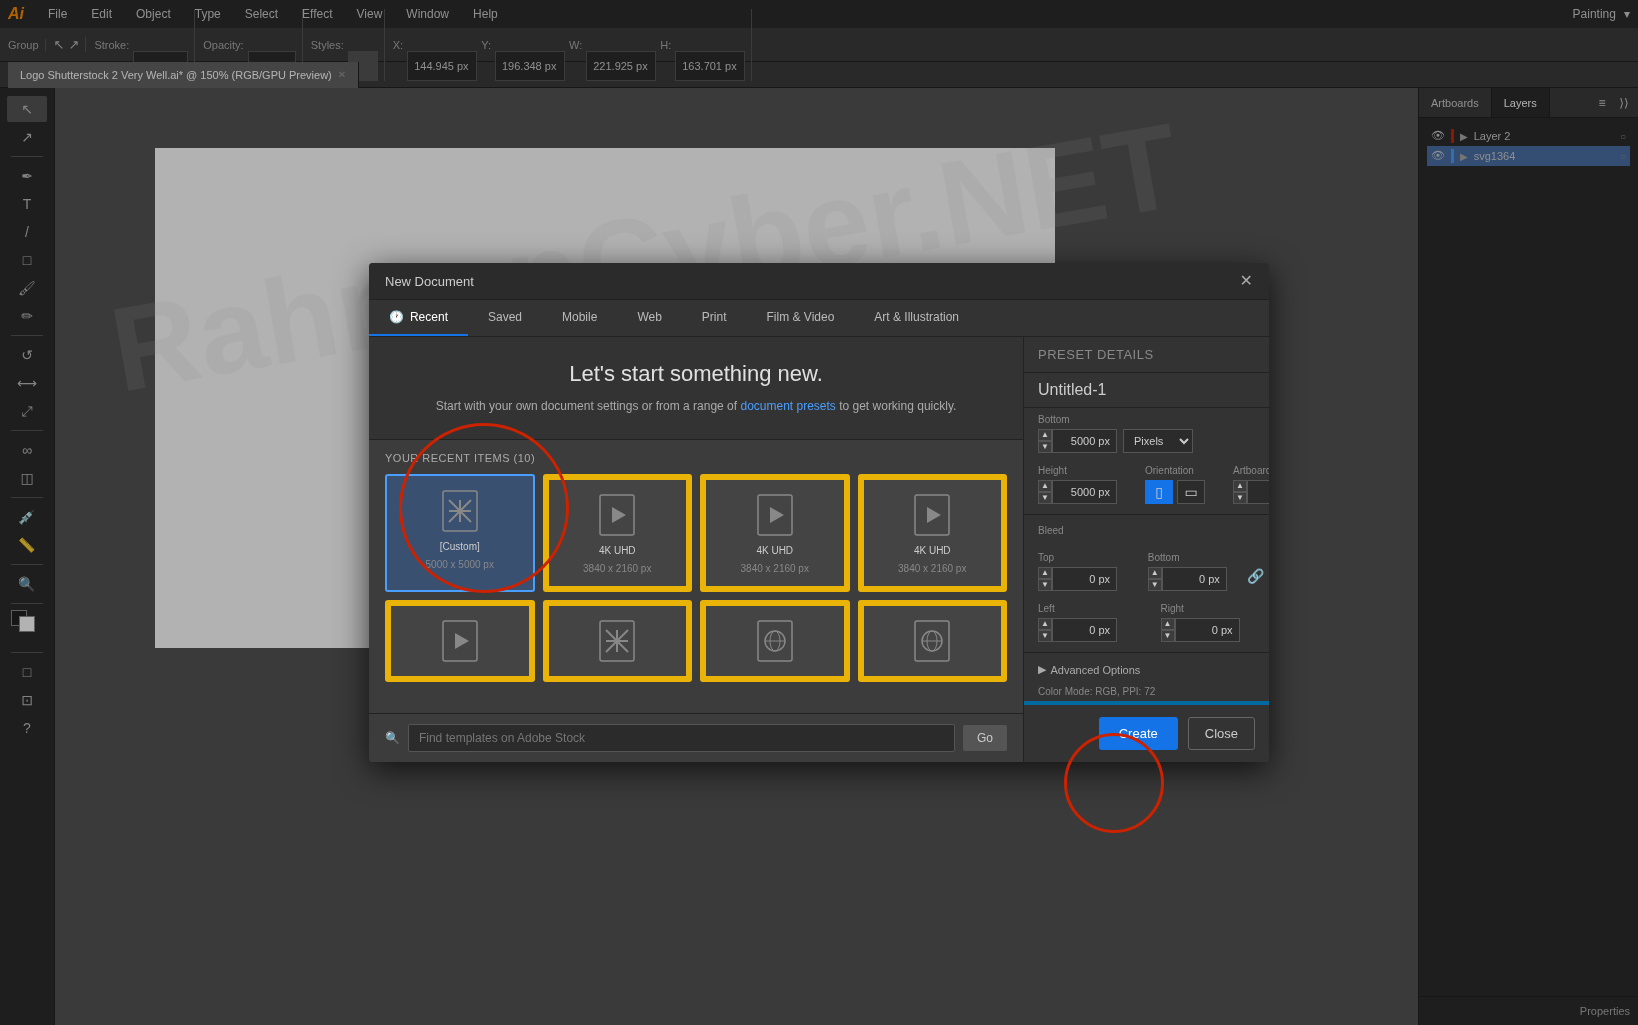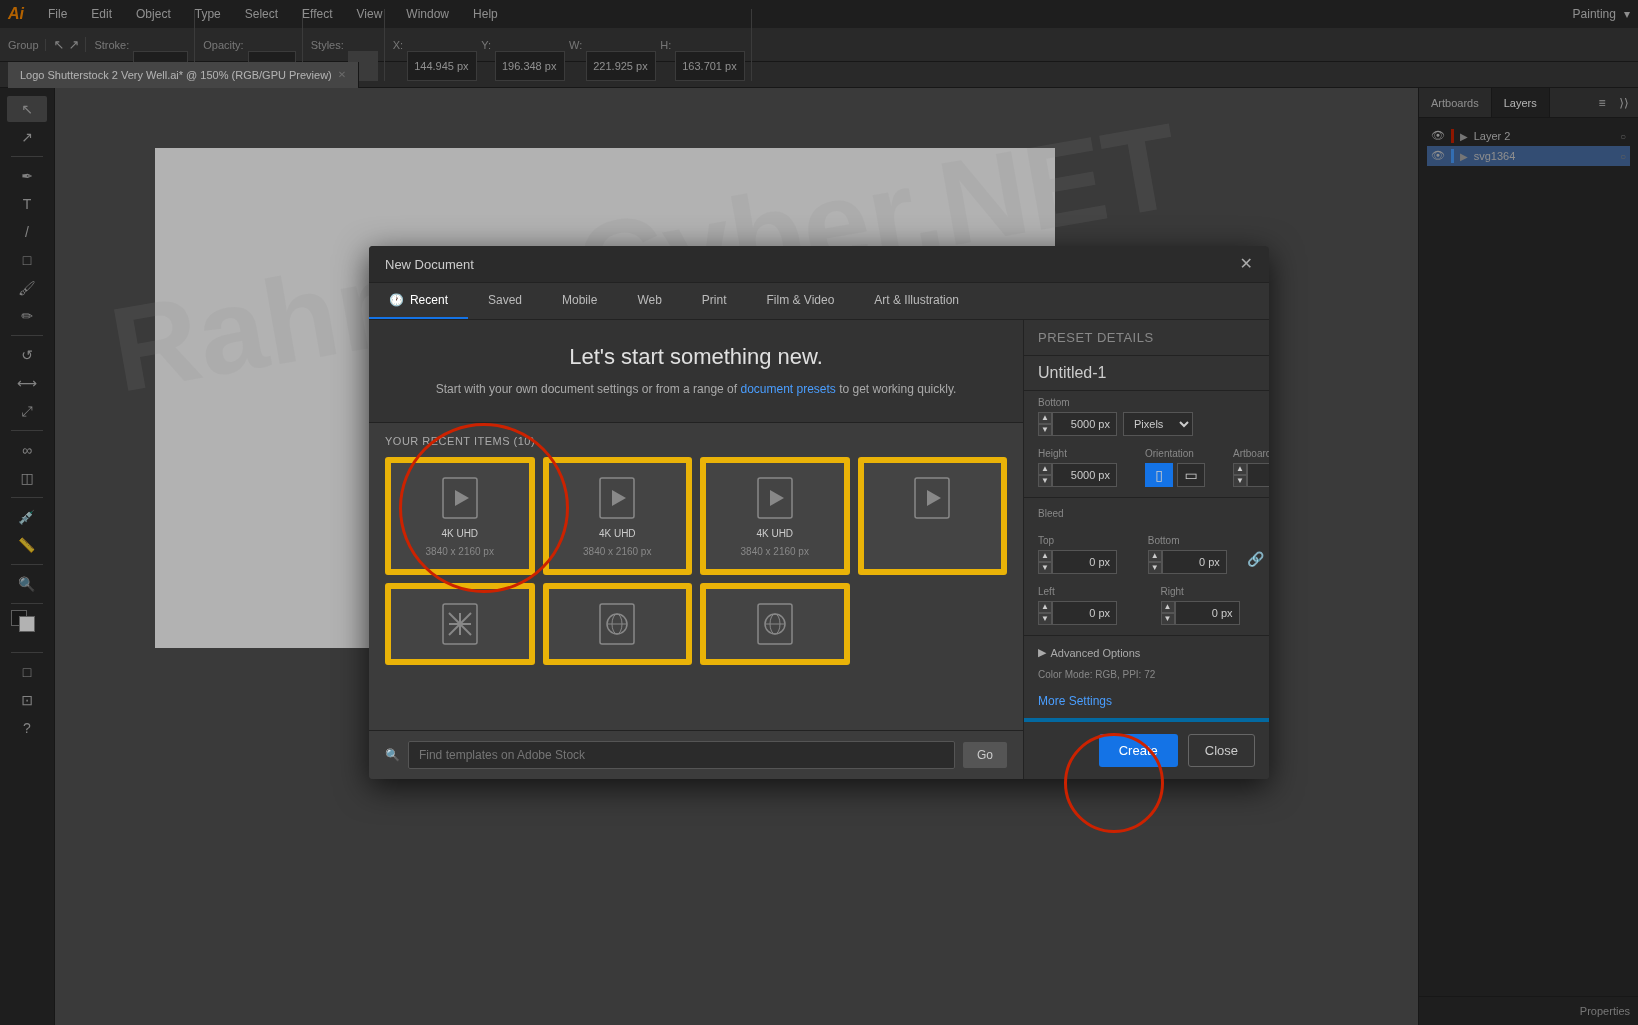--- a/index.html
+++ b/index.html
@@ -760,20 +760,33 @@
           </p>
         </div>
 
         <div class="recent-section">
           <div class="recent-header">
             <span>YOUR RECENT ITEMS</span>
             <span>(10)</span>
           </div>
           <div class="recent-items-grid">
 
+            <div class="recent-item selected">
+              <div class="recent-item-icon">
+                <svg width="38" height="44" viewBox="0 0 38 44">
+                  <rect x="2" y="2" width="34" height="40" fill="none" stroke="#888" stroke-width="1.5" rx="2"></rect>
+                  <line x1="8" y1="22" x2="30" y2="22" stroke="#888" stroke-width="2"></line>
+                  <line x1="19" y1="11" x2="19" y2="33" stroke="#888" stroke-width="2"></line>
+                  <line x1="8" y1="11" x2="30" y2="33" stroke="#888" stroke-width="2"></line>
+                  <line x1="30" y1="11" x2="8" y2="33" stroke="#888" stroke-width="2"></line>
+                </svg>
+              </div>
+              <div class="recent-item-name">[Custom]</div>
+              <div class="recent-item-size">5000 x 5000 px</div>
+            </div>
 
             <div class="recent-item">
               <div class="recent-item-icon">
                 <svg width="38" height="44" viewBox="0 0 38 44">
                   <rect x="2" y="2" width="34" height="40" fill="none" stroke="#888" stroke-width="1.5" rx="2"></rect>
                   <polygon points="14,14 14,30 28,22" fill="#888"></polygon>
                 </svg>
               </div>
               <div class="recent-item-name">4K UHD</div>
               <div class="recent-item-size">3840 x 2160 px</div>
@@ -975,23 +988,20 @@
 
         <div class="advanced-options">
           <div class="advanced-options-header">
             <span>▶</span>
             <span>Advanced Options</span>
           </div>
         </div>
 
         <div class="color-mode-row">Color Mode: RGB, PPI: 72</div>
 
-        <div class="more-settings">
-          <span>More Settings</span>
-        </div>
 
         <div class="dialog-footer">
           <button class="btn-create">
             <span>Create</span>
           </button>
           <button class="btn-close-dialog">
             <span>Close</span>
           </button>
         </div>
 

